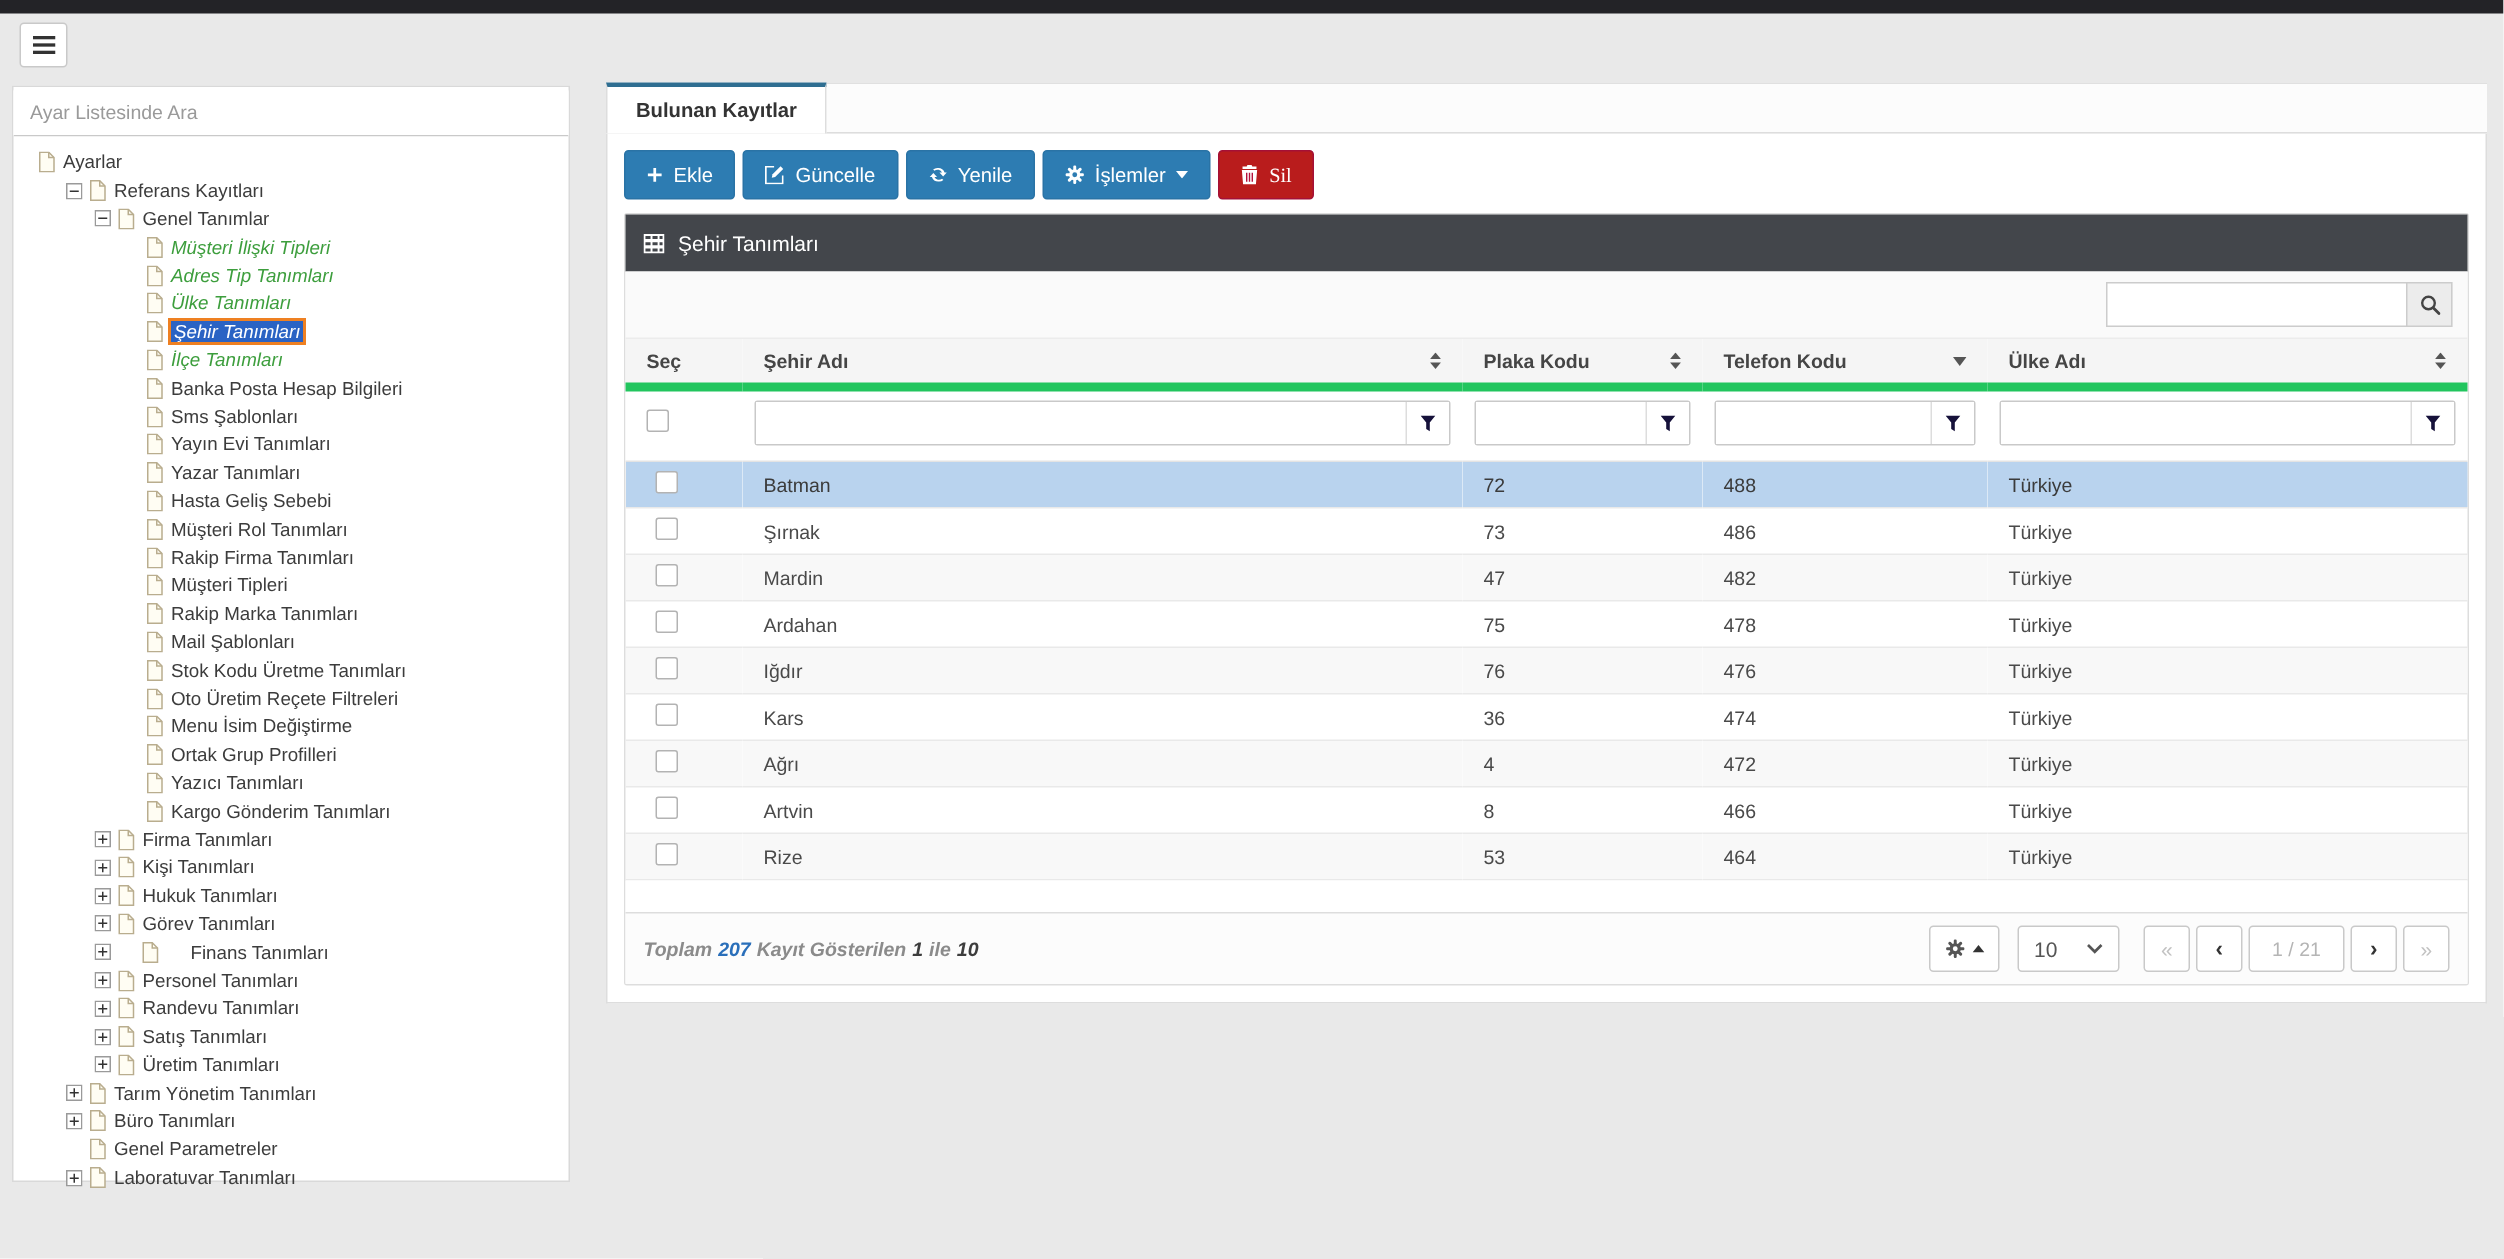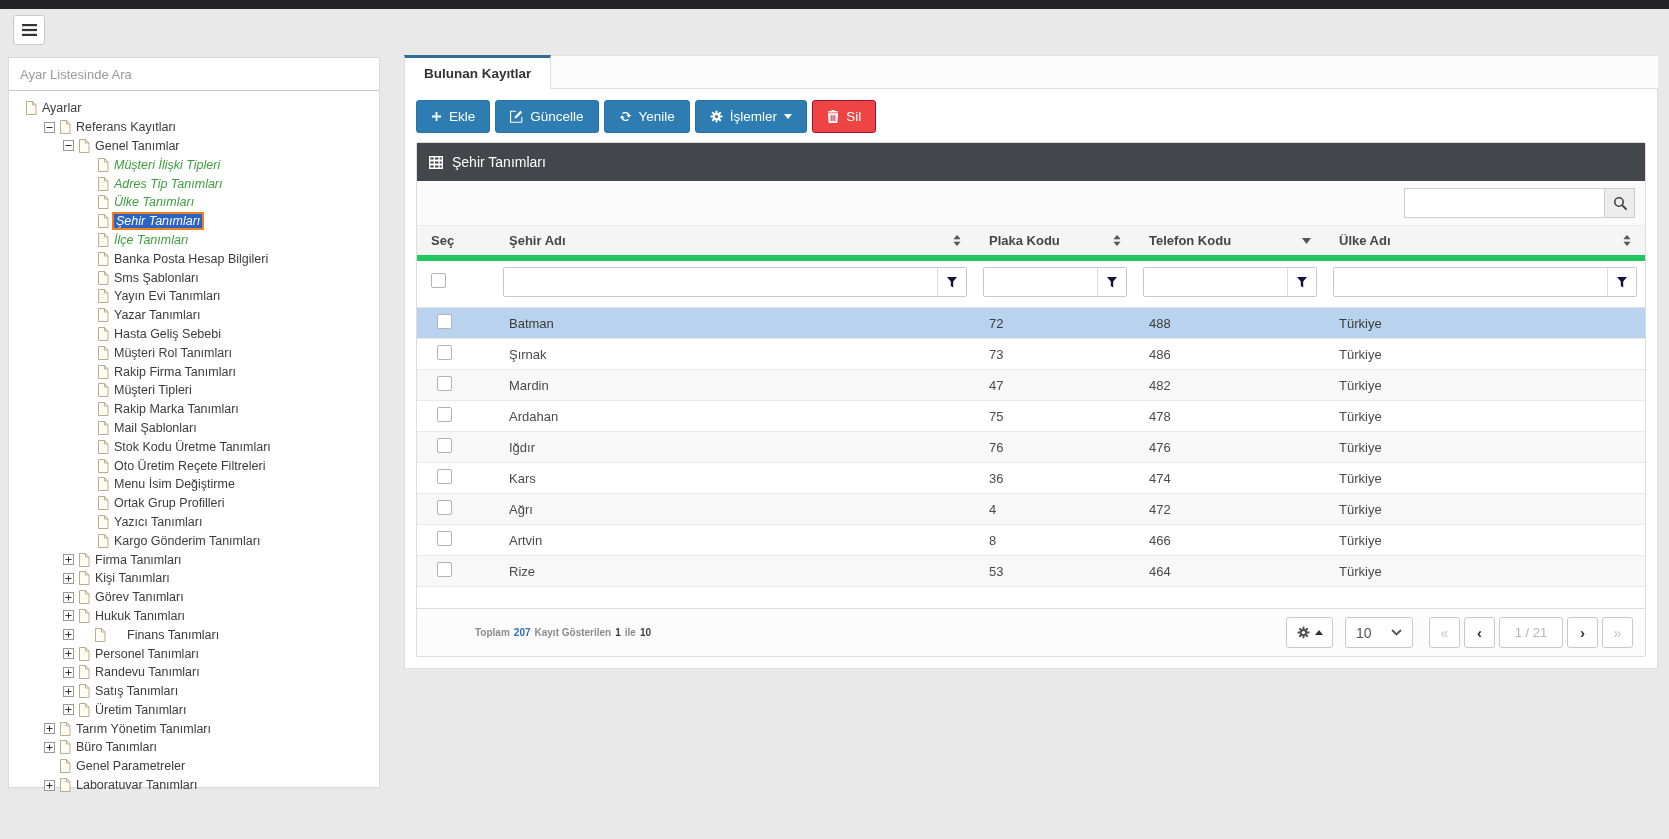--- a/index.html
+++ b/index.html
@@ -23,21 +23,21 @@
   
   .main { position:absolute; left:404px; top:55px; width:1254px; }
   .tabbar { position:relative; height:34px; }
   .tabbar-bg { position:absolute; inset:0; background:#fcfcfc; border-top:1px solid #e0e0e0; border-bottom:1px solid #ddd; }
   .tab { position:relative; z-index:1; display:inline-flex; align-items:center; height:34px; padding:0 19px; background:#fff; border:1px solid #ddd; border-top:3px solid #2f6e91; border-bottom:0; font-weight:bold; font-size:13.5px; color:#333; cursor:pointer; }
   .panel { background:#fff; border:1px solid #ddd; border-top:0; padding:11px; }
 
   .btn-row { display:flex; gap:5px; }
   .btn { display:inline-flex; align-items:center; gap:7px; height:33px; padding:0 14px; border-radius:3px; color:#fff; font-size:13.5px; border:1px solid transparent; cursor:pointer; }
   .btn.primary { background:#2d7cb2; border-color:#2a73a5; --hole:#2d7cb2; }
-  .btn.danger  { background:#ef4444; border-color:#a51036; --hole:#b4123c; }
+  .btn.danger  { background:#b91c1c; border-color:#a51036;font-family:Liberation Serif, serif; --hole:#b4123c; }
   .bicon, .bcaret { display:flex; }
 
   .grid { margin-top:9px; border:1px solid #ddd; border-radius:2px; }
   .grid-title { height:38px; background:#43464b; color:#fff; display:flex; align-items:center; gap:9px; padding:0 12px; font-size:14px; }
   .grid-toolbar { height:45px; background:#fafafa; display:flex; align-items:center; justify-content:flex-end; padding:0 10px; border-bottom:1px solid #ececec; }
   .gsearch { display:flex; }
   .gsearch input { width:200px; height:30px; border:1px solid #ccc; border-right:0; padding:0 8px; font-size:13px; outline:none; }
   .gsearch .sbtn { width:31px; height:30px; background:#ececec; border:1px solid #ccc; display:flex; align-items:center; justify-content:center; color:#444; cursor:pointer; }
 
   table { width:100%; border-collapse:collapse; table-layout:fixed; font-size:13px; }
@@ -51,21 +51,21 @@
   .cb { width:15px; height:15px; border:1px solid #b3b3b3; border-radius:2px; background:#fff; display:inline-block; cursor:pointer; }
   tr.filter-row .cb, tbody .cb { margin-left:6px; }
   tbody td { padding:6px 14px; border-bottom:1px solid #e9e9e9; color:#4a4a4a; overflow:hidden; }
   tbody tr { cursor:pointer; }
   tbody tr:nth-child(odd) { background:#f8f8f8; }
   tbody tr.selected { background:#b9d3ee !important; }
   tbody tr.selected td { color:#3b3b3b; }
 
   .grid-gap { height:21px; background:#fff; }
   .grid-footer { border-top:1px solid #ddd; background:#fcfcfc; display:flex; align-items:center; padding:8px 12px; min-height:47px; }
-  .fnote { color:#8b8b8b; font-weight:bold; font-size:10px;margin-left:46px; }
+  .fnote { font-style:italic; color:#8b8b8b; font-weight:bold; font-size:13px; }
   .fnote span { margin-right:4px; }
   .fnote .tot { color:#2a6fba; }
   .fnote .d { color:#3d3d3d; }
   .pager { margin-left:auto; display:flex; align-items:center; gap:4px; }
   .pbtn { height:31px; min-width:31px; background:#fff; border:1px solid #c9c9c9; border-radius:3px; display:flex; align-items:center; justify-content:center; font-size:14px; color:#333; padding:0 8px; cursor:pointer; }
   .pbtn.strong { font-weight:bold; font-size:15px; }
   .pbtn.mut { color:#c2c2c2; }
   .pbtn.pg { width:64px; color:#b5b5b5; font-size:13px; cursor:default; }
   .gearbtn { width:47px; gap:5px; margin-right:8px; --hole:#fff; color:#555; }
   .selbox { width:68px; justify-content:space-between; padding:0 10px; color:#555; margin-right:12px; }
@@ -373,36 +373,36 @@
             <rect x=".5" y=".5" width="10" height="10" fill="#fff" stroke="#9a9a9a"></rect>
             <path d="M2.5 5.5h6M5.5 2.5v6" stroke="#333"></path>
           </svg>
         </span>
         <span class="n-icon">
           <svg width="12" height="14" viewBox="0 0 12 14">
             <path d="M1.5 .5h6L11 4v9.5H1.5z" fill="#fffdf3" stroke="#b9ad8e"></path>
             <path d="M7.5 .5V4H11" fill="none" stroke="#b9ad8e"></path>
           </svg>
         </span>
+        <span class="lbl normal">Hukuk Tanımları</span>
+      </div>
+      <div class="tree-row" style="padding-left: 48px;">
+        <span class="exp">
+          <svg width="11" height="11" viewBox="0 0 11 11">
+            <rect x=".5" y=".5" width="10" height="10" fill="#fff" stroke="#9a9a9a"></rect>
+            <path d="M2.5 5.5h6M5.5 2.5v6" stroke="#333"></path>
+          </svg>
+        </span>
+        <span class="n-icon">
+          <svg width="12" height="14" viewBox="0 0 12 14">
+            <path d="M1.5 .5h6L11 4v9.5H1.5z" fill="#fffdf3" stroke="#b9ad8e"></path>
+            <path d="M7.5 .5V4H11" fill="none" stroke="#b9ad8e"></path>
+          </svg>
+        </span>
         <span class="lbl normal">Görev Tanımları</span>
-      </div>
-      <div class="tree-row" style="padding-left: 48px;">
-        <span class="exp">
-          <svg width="11" height="11" viewBox="0 0 11 11">
-            <rect x=".5" y=".5" width="10" height="10" fill="#fff" stroke="#9a9a9a"></rect>
-            <path d="M2.5 5.5h6M5.5 2.5v6" stroke="#333"></path>
-          </svg>
-        </span>
-        <span class="n-icon">
-          <svg width="12" height="14" viewBox="0 0 12 14">
-            <path d="M1.5 .5h6L11 4v9.5H1.5z" fill="#fffdf3" stroke="#b9ad8e"></path>
-            <path d="M7.5 .5V4H11" fill="none" stroke="#b9ad8e"></path>
-          </svg>
-        </span>
-        <span class="lbl normal">Hukuk Tanımları</span>
       </div>
       <div class="tree-row" style="padding-left: 48px; gap: 16px;">
         <span class="exp">
           <svg width="11" height="11" viewBox="0 0 11 11">
             <rect x=".5" y=".5" width="10" height="10" fill="#fff" stroke="#9a9a9a"></rect>
             <path d="M2.5 5.5h6M5.5 2.5v6" stroke="#333"></path>
           </svg>
         </span>
         <span class="n-icon">
           <svg width="12" height="14" viewBox="0 0 12 14">

